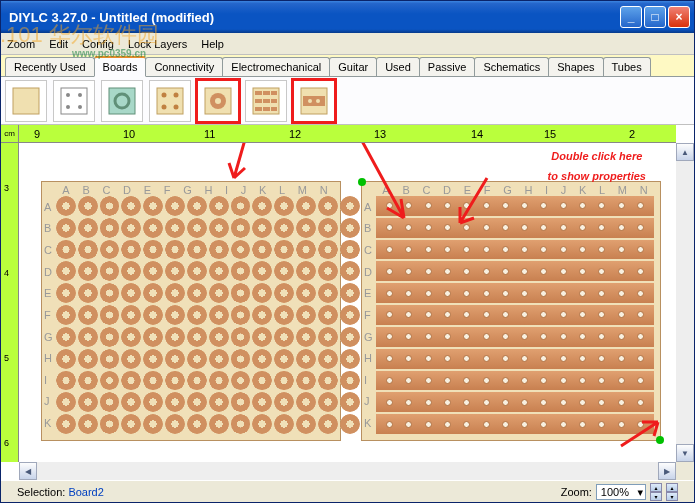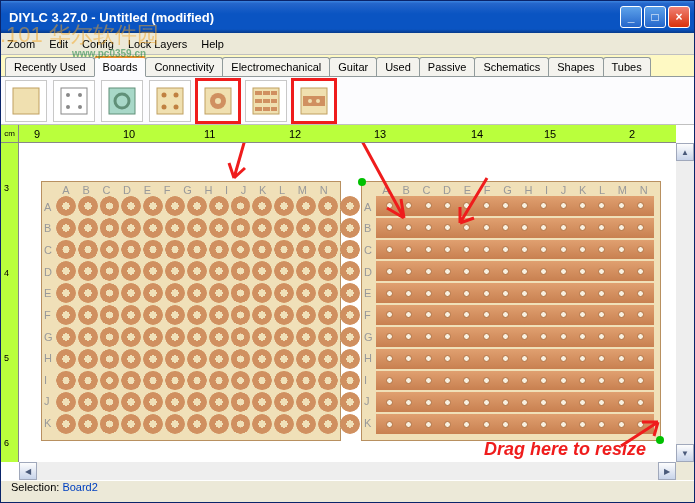--- a/index.html
+++ b/index.html
@@ -31,21 +31,21 @@
 .scroll-h{position:absolute;bottom:0;left:18px;right:18px;height:18px;background:#ece9d8;display:flex}
 .sb-btn{width:18px;height:18px;background:linear-gradient(180deg,#fdfdfd,#c8d4ea);border:1px solid #a0a8bb;display:flex;align-items:center;justify-content:center;font-size:8px;color:#4a5a7a}
 .sb-track{flex:1;background:#eee}
 .scroll-corner{position:absolute;right:0;bottom:0;width:18px;height:18px;background:#ece9d8}
 .board{position:absolute;border:1px solid #b89060}
 .board1{left:22px;top:38px;width:300px;height:260px;background:#f0e0b8}
 .board2{left:342px;top:38px;width:300px;height:260px;background:#f0e0b8}
 .handle{position:absolute;width:8px;height:8px;background:#00c000;border-radius:50%}
 .annot{position:absolute;color:#ef1c1c;font-size:18px;font-weight:bold;font-style:italic;line-height:1.1;z-index:10}
 .arrow{position:absolute;z-index:9}
-.statusbar{height:22px;background:#ece9d8;display:flex;padding:0 10px;border-top:1px solid #fff}
+.statusbar{height:22px;background:#ece9d8;display:flex;align-items:center;padding:0 16px;border-top:1px solid #fff}
 .zoom-ctrl{margin-left:auto;display:flex;align-items:center;gap:4px}
 .zoom-select{border:1px solid #7f9db9;background:#fff;padding:1px 16px 1px 4px;position:relative}
 .spin-btn{width:12px;height:9px;background:linear-gradient(180deg,#ddeaf9,#b8cde8);border:1px solid #88a;display:flex;align-items:center;justify-content:center;font-size:6px}
 .perf-grid{display:grid;grid-template-columns:repeat(14,1fr);grid-template-rows:repeat(11,1fr);gap:2px;padding:14px 6px 6px 14px;height:100%}
 .perf-hole{width:100%;aspect-ratio:1;background:radial-gradient(circle,#f0e0b8 25%,#d09060 26%,#d09060 70%,#f0e0b8 71%);border-radius:50%}
 .strip-grid{padding:14px 6px 6px 14px;height:100%;display:flex;flex-direction:column;gap:2px}
 .strip-row{flex:1;background:linear-gradient(180deg,#e0a070,#c88050);display:flex;align-items:center;justify-content:space-around;padding:0 4px}
 .strip-hole{width:7px;height:7px;background:#f8f0e0;border-radius:50%;border:1px solid #b07040}
 .col-label{position:absolute;top:2px;font-size:7px;color:#999;display:flex;width:calc(100% - 20px);left:14px;justify-content:space-around}
 .row-label{position:absolute;left:2px;top:14px;font-size:7px;color:#999;display:flex;flex-direction:column;height:calc(100% - 20px);justify-content:space-around}
@@ -160,21 +160,22 @@
     <span style="left:610px">2</span>
   </div>
   <div class="ruler-v">
     <span style="top:40px">3</span>
     <span style="top:125px">4</span>
     <span style="top:210px">5</span>
     <span style="top:295px">6</span>
   </div>
 
   <div class="canvas">
-    <div class="annot" style="right:30px;bottom:2px">Drag here to resize</div>
+    <div class="annot" style="right:30px;top:2px;text-align:center"><span style="white-space:pre-line">Double click here
+to show properties</span></div>
 
     <svg class="arrow" style="left:200px;top:-40px" width="60" height="90">
         <path d="M35 5 L15 75 M15 75 L10 60 M15 75 L26 65" stroke="#ef1c1c" stroke-width="3" fill="none"></path>
       </svg>
     <svg class="arrow" style="left:310px;top:-40px" width="90" height="130">
         <path d="M15 5 L75 115 M75 115 L58 105 M75 115 L72 96" stroke="#ef1c1c" stroke-width="3" fill="none"></path>
       </svg>
     <svg class="arrow" style="left:433px;top:30px" width="50" height="60">
         <path d="M35 5 L8 50 M8 50 L8 34 M8 50 L22 45" stroke="#ef1c1c" stroke-width="3" fill="none"></path>
       </svg>
@@ -592,13 +593,25 @@
     <div class="sb-btn">◀</div>
     <div class="sb-track"></div>
     <div class="sb-btn">▶</div>
   </div>
   <div class="scroll-corner"></div>
 </div>
 
 <div class="statusbar">
   <span>Selection:</span>&nbsp;
   <span style="color:#0040c0">Board2</span>
+  <div class="zoom-ctrl">
+    <span>Zoom:</span>
+    <div class="zoom-select"><span>100%</span><span style="position:absolute;right:2px;top:1px">▾</span></div>
+    <div style="display:flex;flex-direction:column">
+      <div class="spin-btn">▴</div>
+      <div class="spin-btn">▾</div>
+    </div>
+    <div style="display:flex;flex-direction:column">
+      <div class="spin-btn">▴</div>
+      <div class="spin-btn">▾</div>
+    </div>
+  </div>
 </div>
 
 </body></html>

